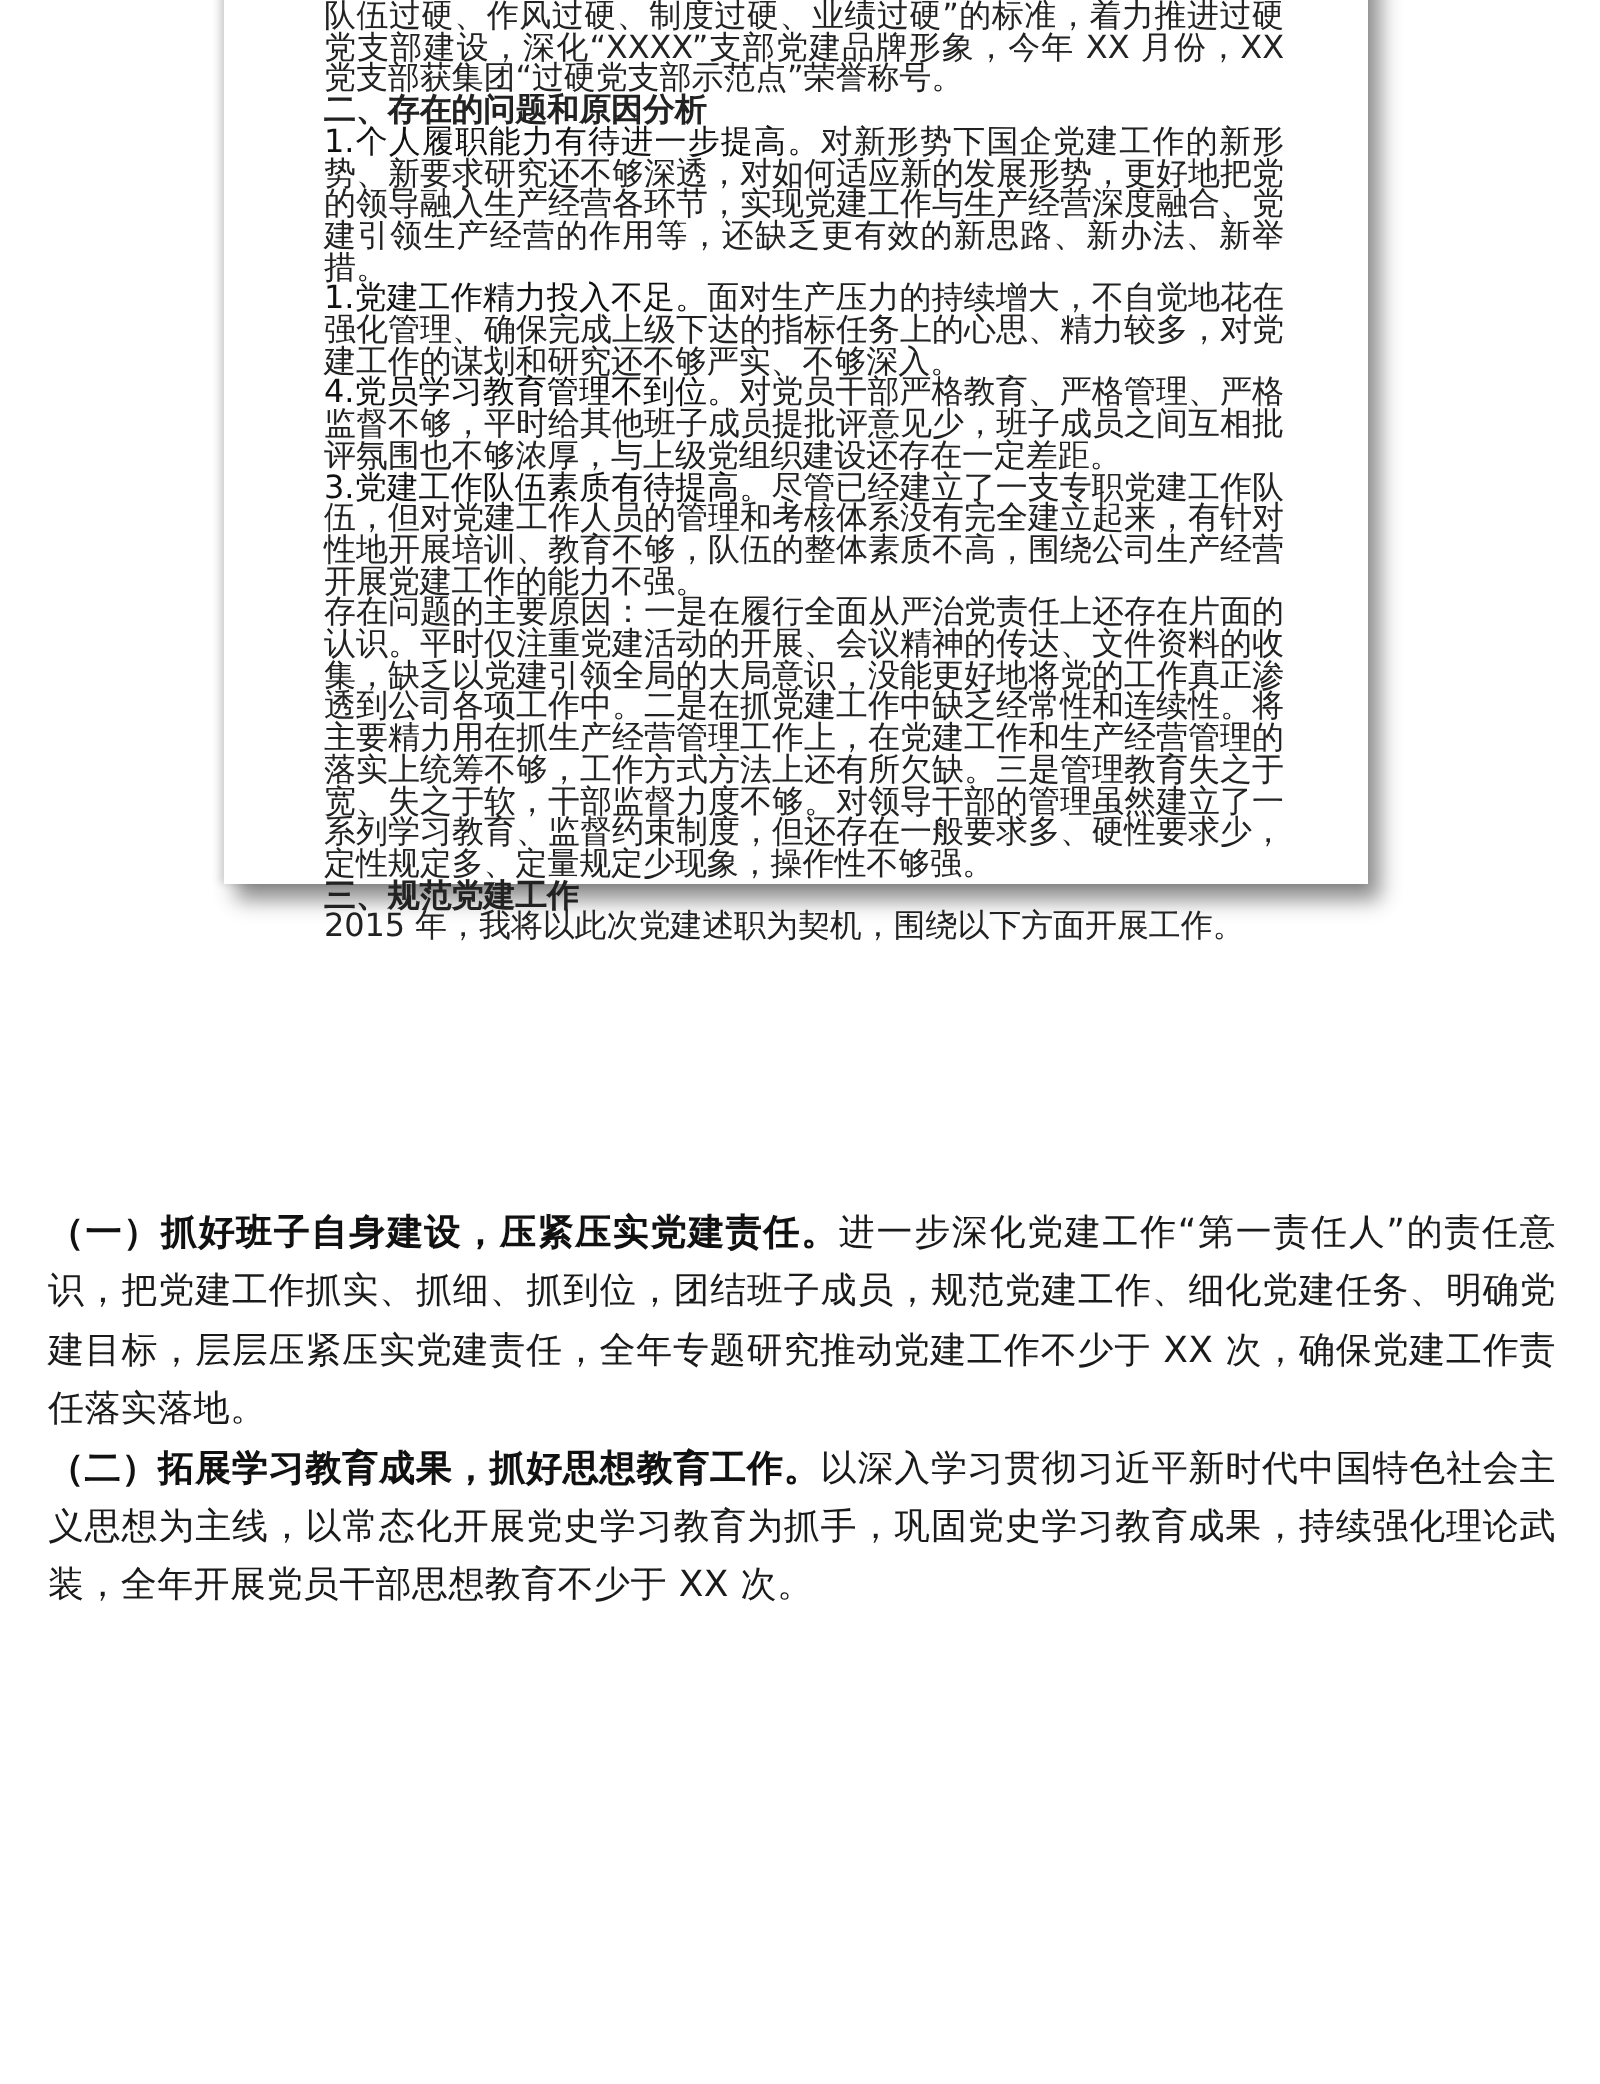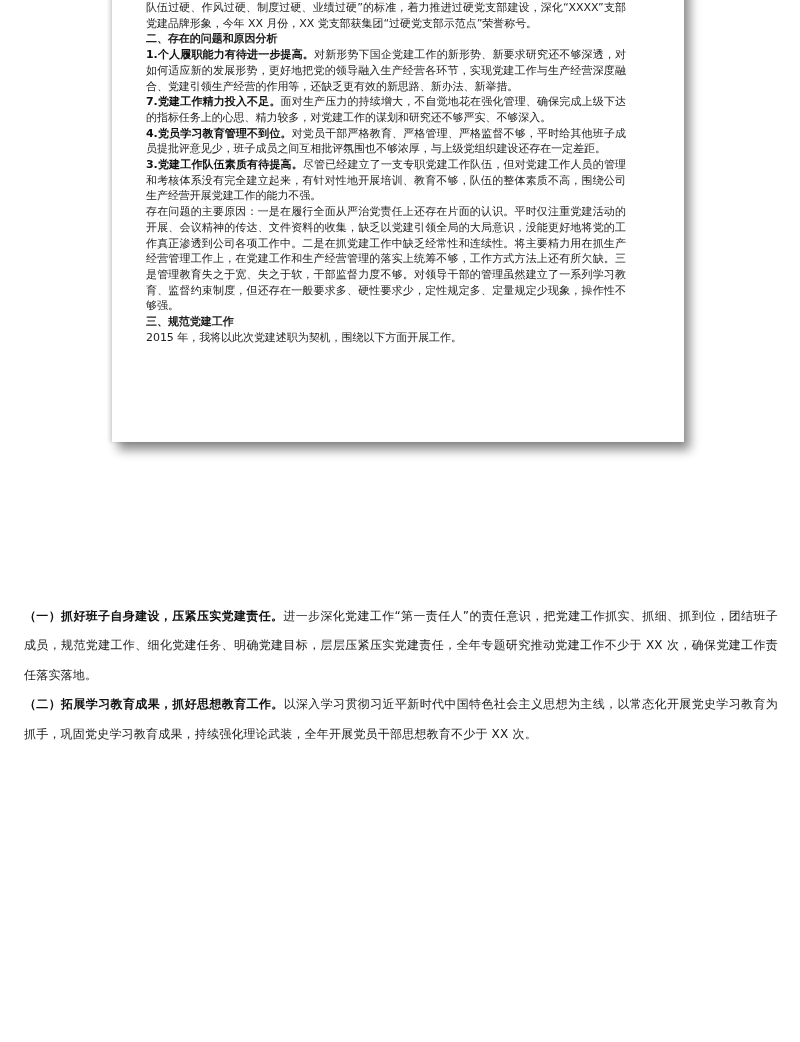--- a/index.html
+++ b/index.html
@@ -8,44 +8,44 @@
       background: #ffffff;
       font-family: "DejaVu Sans", "Liberation Sans", sans-serif;
       color: #1a1a1a;
     }
     .page-shadow {
       position: absolute; left: 112px; top: -20px; width: 572px; height: 462px;
       background: #fff;
       box-shadow: 6px 8px 10px rgba(0,0,0,0.45), -2px 0 4px rgba(0,0,0,0.15);
     }
     .page-content {
-      position: absolute; left: 146px; top: 0px; width: 480px;
-      font-size: 11px; line-height: 15.7px; color: #222;
+      position: absolute; left: 162px; top: 0px; width: 480px;
+      font-size: 16px; line-height: 15.7px; color: #222;
     }
     .page-content p { margin: 0; text-align: justify; letter-spacing: -0.05px; }
     .page-content .h { font-weight: bold; }
-    .page-content b { font-weight: bold; color: #111; margin-top: 29px; }
+    .page-content b { font-weight: normal; color: #111; margin-top: 29px; }
 
     .body-text {
       position: absolute; left: 24px; top: 602px; width: 754px;
-      font-size: 12px; line-height: 29.4px; color: #1a1a1a;
+      font-size: 18px; line-height: 29.4px; color: #1a1a1a;
     }
     .body-text p { margin: 0; text-align: justify; letter-spacing: 0.2px; }
     .body-text b { font-weight: bold; color: #111; }
   </style>
 </head>
 <body>
 
 <div class="page-shadow"></div>
 
 <div class="page-content">
   <p><b></b><span>队伍过硬、作风过硬、制度过硬、业绩过硬”的标准，着力推进过硬党支部建设，深化“XXXX”支部党建品牌形象，今年 XX 月份，XX 党支部获集团“过硬党支部示范点”荣誉称号。</span></p>
   <p class="h">二、存在的问题和原因分析</p>
   <p><b>1.个人履职能力有待进一步提高。</b><span>对新形势下国企党建工作的新形势、新要求研究还不够深透，对如何适应新的发展形势，更好地把党的领导融入生产经营各环节，实现党建工作与生产经营深度融合、党建引领生产经营的作用等，还缺乏更有效的新思路、新办法、新举措。</span></p>
-  <p><b>7.党建工作精力投入不足。</b><span>面对生产压力的持续增大，不自觉地花在强化管理、确保完成上级下达的指标任务上的心思、精力较多，对党建工作的谋划和研究还不够严实、不够深入。</span></p>
+  <p><b>1.党建工作精力投入不足。</b><span>面对生产压力的持续增大，不自觉地花在强化管理、确保完成上级下达的指标任务上的心思、精力较多，对党建工作的谋划和研究还不够严实、不够深入。</span></p>
   <p><b>4.党员学习教育管理不到位。</b><span>对党员干部严格教育、严格管理、严格监督不够，平时给其他班子成员提批评意见少，班子成员之间互相批评氛围也不够浓厚，与上级党组织建设还存在一定差距。</span></p>
   <p><b>3.党建工作队伍素质有待提高。</b><span>尽管已经建立了一支专职党建工作队伍，但对党建工作人员的管理和考核体系没有完全建立起来，有针对性地开展培训、教育不够，队伍的整体素质不高，围绕公司生产经营开展党建工作的能力不强。</span></p>
   <p><b></b><span>存在问题的主要原因：一是在履行全面从严治党责任上还存在片面的认识。平时仅注重党建活动的开展、会议精神的传达、文件资料的收集，缺乏以党建引领全局的大局意识，没能更好地将党的工作真正渗透到公司各项工作中。二是在抓党建工作中缺乏经常性和连续性。将主要精力用在抓生产经营管理工作上，在党建工作和生产经营管理的落实上统筹不够，工作方式方法上还有所欠缺。三是管理教育失之于宽、失之于软，干部监督力度不够。对领导干部的管理虽然建立了一系列学习教育、监督约束制度，但还存在一般要求多、硬性要求少，定性规定多、定量规定少现象，操作性不够强。</span></p>
   <p class="h">三、规范党建工作</p>
   <p><b></b><span>2015 年，我将以此次党建述职为契机，围绕以下方面开展工作。</span></p>
 </div>
 
 <div class="body-text">
   <p><b>（一）抓好班子自身建设，压紧压实党建责任。</b><span>进一步深化党建工作“第一责任人”的责任意识，把党建工作抓实、抓细、抓到位，团结班子成员，规范党建工作、细化党建任务、明确党建目标，层层压紧压实党建责任，全年专题研究推动党建工作不少于 XX 次，确保党建工作责任落实落地。</span></p>
   <p><b>（二）拓展学习教育成果，抓好思想教育工作。</b><span>以深入学习贯彻习近平新时代中国特色社会主义思想为主线，以常态化开展党史学习教育为抓手，巩固党史学习教育成果，持续强化理论武装，全年开展党员干部思想教育不少于 XX 次。</span></p>

